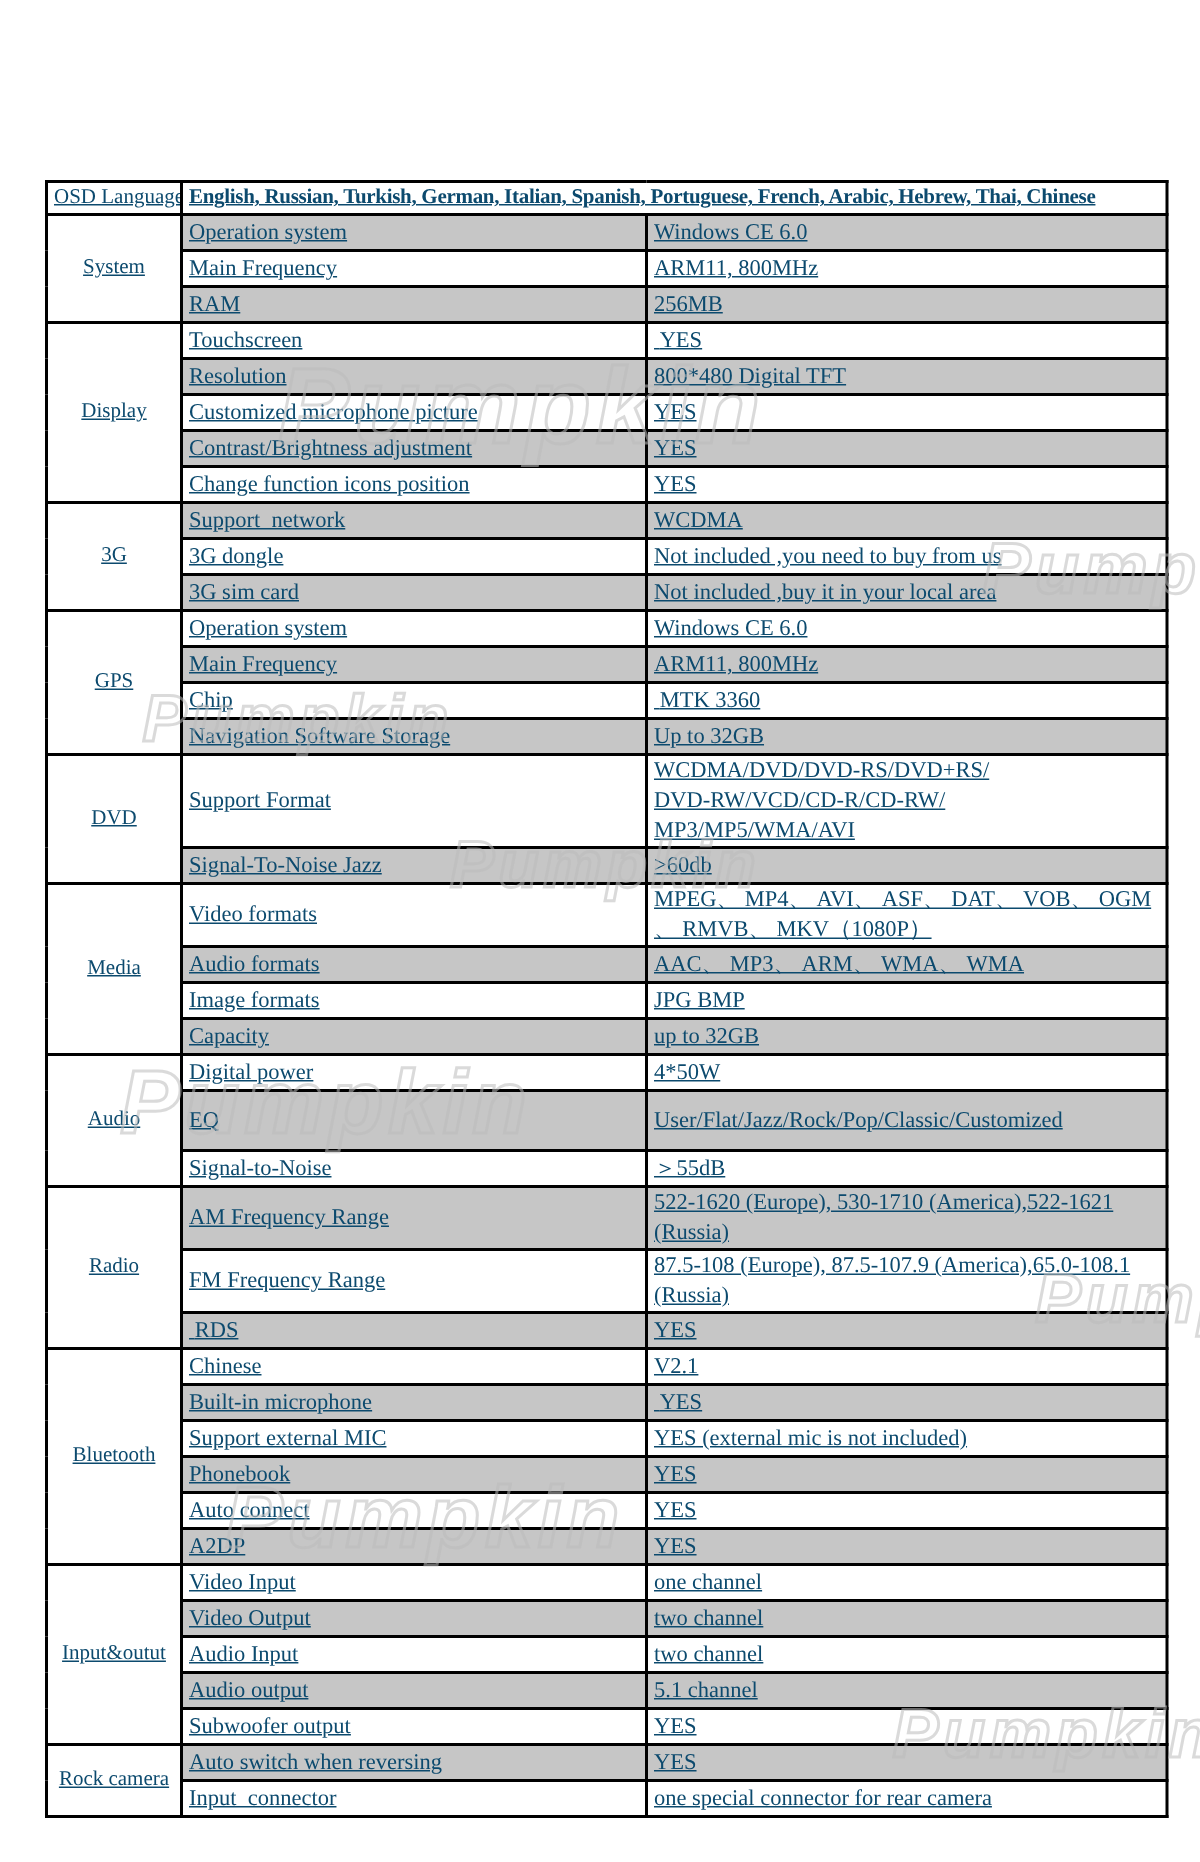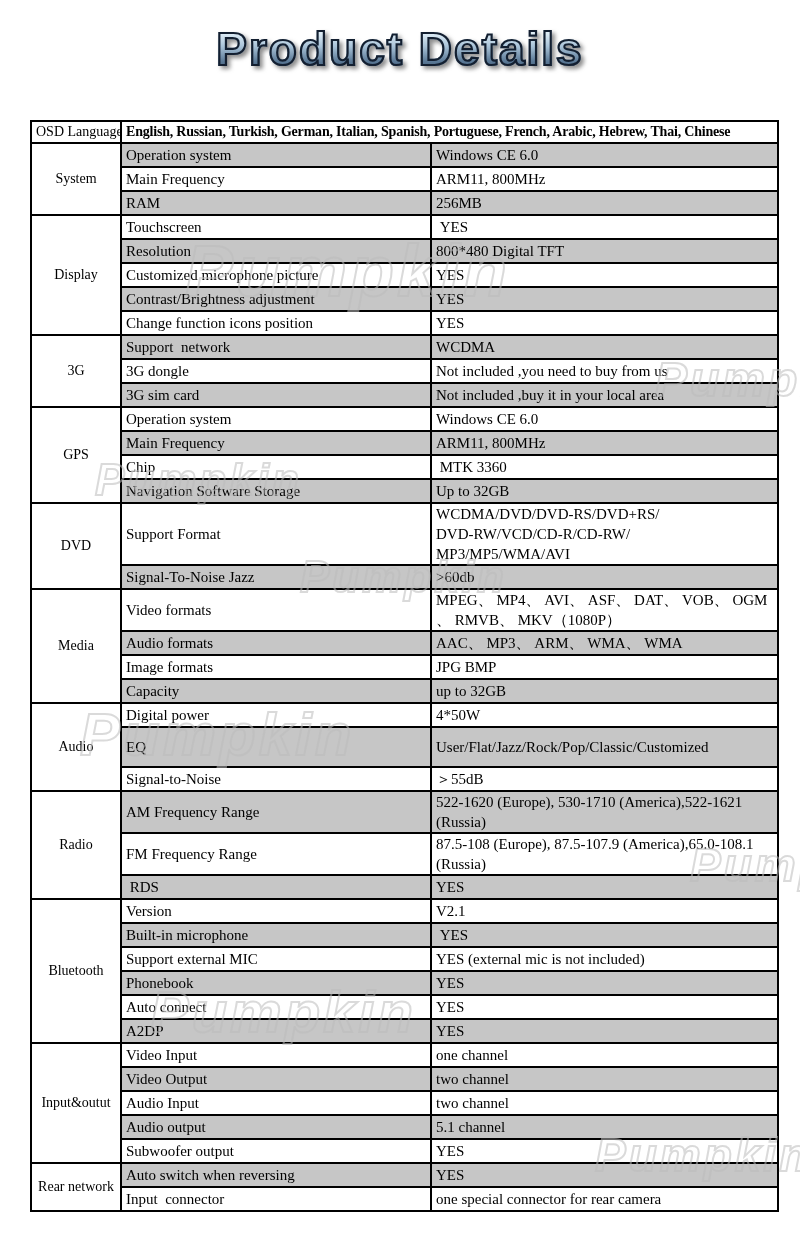--- a/index.html
+++ b/index.html
@@ -15,21 +15,21 @@
     font-weight:bold; font-size:46px; letter-spacing:2px;
     background:linear-gradient(180deg,#f4f9fd 0%,#dcebf5 22%,#a9c3d8 45%,#5d7b98 72%,#2c4460 100%);
     -webkit-background-clip:text; background-clip:text;
     color:transparent;
     -webkit-text-stroke:2.2px #131f30;
     filter:drop-shadow(3px 3px 2px rgba(115,115,115,0.8));
   }
   table.spec {
     position:absolute; left:30px; top:120px; width:747px;
     border-collapse:collapse; table-layout:fixed;
-    font-size:15px; color:#000000;
+    font-size:15px; color:#0c4a6e;text-decoration:underline;
   }
   table.spec td {
     border:2px solid var(--border,#000);
     padding:0 4px; height:22px; line-height:20px;
     vertical-align:middle; overflow:hidden;
   }
   td.cat {
     text-align:center; background:#fff;
     font-size:14px; white-space:nowrap; padding:0 2px;
   }
@@ -54,21 +54,20 @@
   .wm5 { left:80px;  top:700px; font-size:60px; }
   .wm6 { left:690px; top:838px; font-size:46px; }
   .wm7 { left:150px; top:978px; font-size:58px; }
   .wm8 { left:595px; top:1128px; font-size:46px; }
 </style>
 </head>
 <body>
 
 <div class="page">
 
-  <div class="title">Product Details</div>
 
   <table class="spec">
     <colgroup>
       <col style="width:90px">
       <col style="width:310px">
       <col style="width:347px">
     </colgroup>
     <tbody id="spec-tbody">
         <tr class="hdr">
           <td class="cat">OSD Language</td>
@@ -190,21 +189,21 @@
           <td class="prop">FM Frequency Range</td>
           <td class="val">87.5-108 (Europe), 87.5-107.9 (America),65.0-108.1
 (Russia)</td>
         </tr>
         <tr class="shade">
           <td class="prop"> RDS</td>
           <td class="val">YES</td>
         </tr>
         <tr>
           <td class="cat" rowspan="6">Bluetooth</td>
-          <td class="prop">Version</td>
+          <td class="prop">Chinese</td>
           <td class="val">V2.1</td>
         </tr>
         <tr class="shade">
           <td class="prop">Built-in microphone</td>
           <td class="val"> YES</td>
         </tr>
         <tr>
           <td class="prop">Support external MIC</td>
           <td class="val">YES (external mic is not included)</td>
         </tr>
@@ -235,21 +234,21 @@
         </tr>
         <tr class="shade">
           <td class="prop">Audio output</td>
           <td class="val">5.1 channel</td>
         </tr>
         <tr>
           <td class="prop">Subwoofer output</td>
           <td class="val">YES</td>
         </tr>
         <tr class="shade">
-          <td class="cat" rowspan="2">Rear network</td>
+          <td class="cat" rowspan="2">Rock camera</td>
           <td class="prop">Auto switch when reversing</td>
           <td class="val">YES</td>
         </tr>
         <tr>
           <td class="prop">Input  connector</td>
           <td class="val">one special connector for rear camera</td>
         </tr>
       </tbody>
   </table>
 

